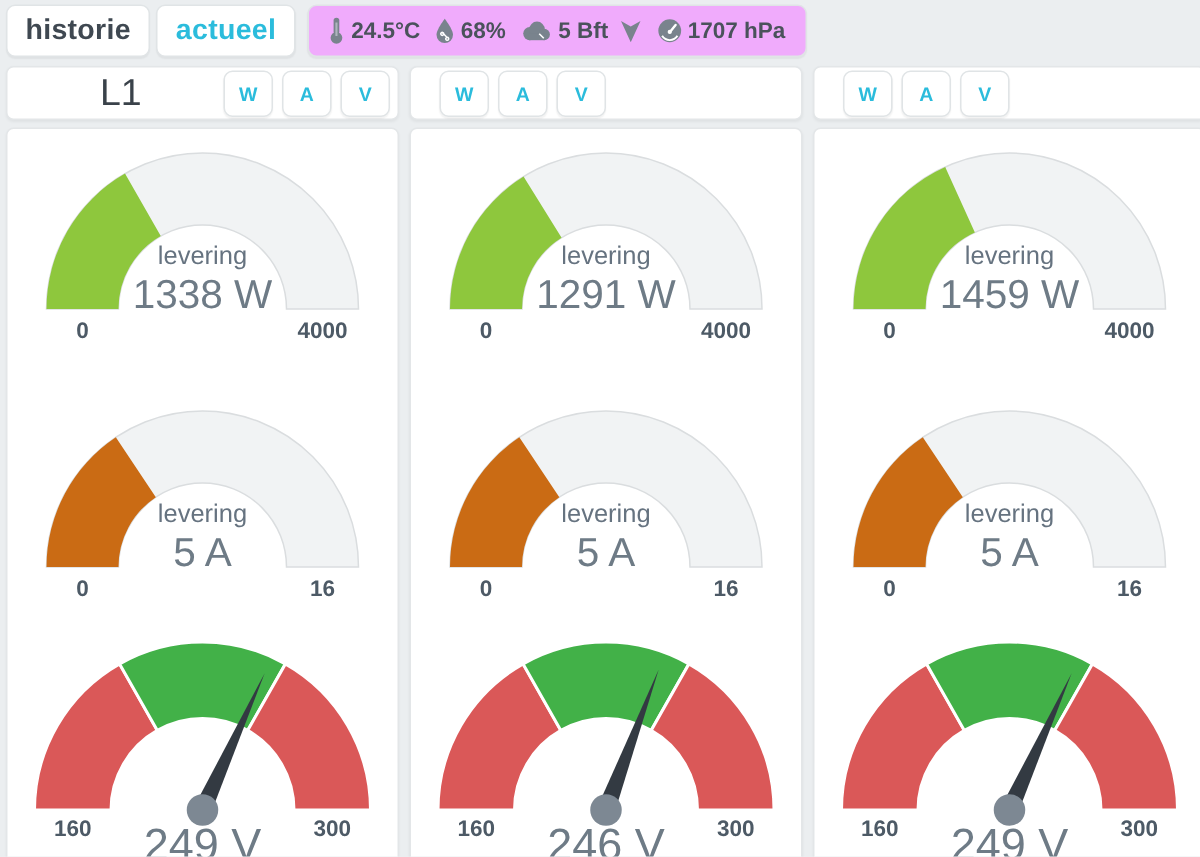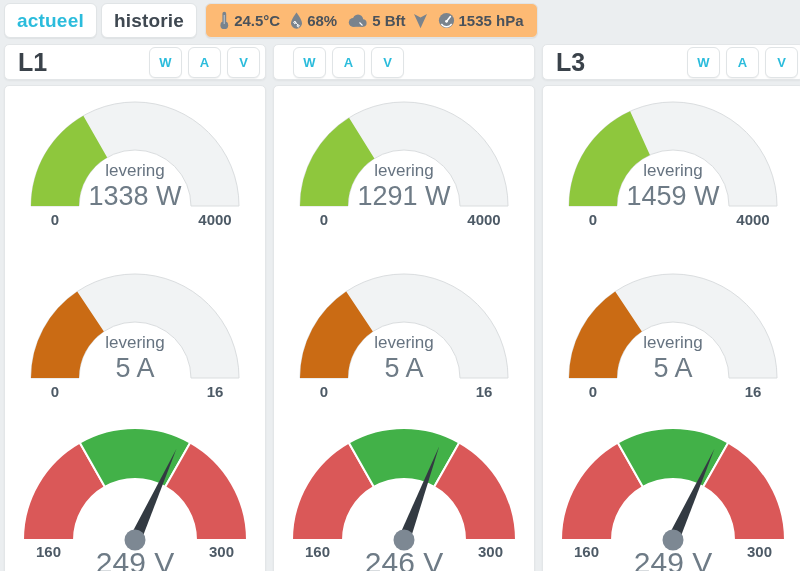--- a/index.html
+++ b/index.html
@@ -14,57 +14,57 @@
   .tab{
     height:33px;min-width:66px;padding:0 12px;background:#fff;
     border:1px solid #e0e4e6;border-radius:6px;
     display:flex;align-items:center;justify-content:center;
     font-weight:bold;font-size:19px;letter-spacing:.2px;
     box-shadow:0 1px 1px rgba(0,0,0,.05);cursor:pointer;
   }
   .tab.active{color:#2bbcdc;}
   .tab.inactive{color:#3f4851;}
   .weatherbox{
-    height:33px;background:#fdba74;border:1px solid #e0e4e6;border-radius:6px;
+    height:33px;background:#f0abfc;border:1px solid #e0e4e6;border-radius:6px;
     margin-left:4px;display:flex;align-items:center;gap:10px;padding:0 13px;
     color:#4a525b;font-weight:bold;font-size:15px;
     box-shadow:0 1px 1px rgba(0,0,0,.05);
   }
   .witem{display:flex;align-items:center;gap:4px;}
   .wicon{display:flex;align-items:center;}
   .wicon svg{display:block;}
   
   .columns{display:flex;gap:7px;padding:6px 0 0 4px;align-items:flex-start;}
   .column{width:262px;flex:none;display:flex;flex-direction:column;gap:5px;}
   .card{
     background:#fff;border:1px solid #e3e6e8;border-radius:5px;
     box-shadow:0 1px 2px rgba(0,0,0,.05);box-sizing:border-box;
   }
   .colheader{height:36px;display:flex;align-items:center;padding:0 5px 0 13px;}
-  .coltitle{font-size:25px;font-weight:bold;color:#3a424a;flex:1;line-height:1;}
+  .coltitle{font-size:25px;font-weight:normal;color:#3a424a;flex:1;line-height:1;text-align:center;}
   .unitbtn{
     width:31px;height:29px;background:#fff;border:1px solid #e0e4e6;border-radius:6px;
     color:#2bbcdc;font-weight:bold;font-size:13px;margin-left:6px;
     display:flex;align-items:center;justify-content:center;cursor:pointer;
     box-shadow:0 1px 1px rgba(0,0,0,.05);
   }
   .colbody{display:flex;flex-direction:column;align-items:center;padding:2px 0 0 0;min-height:500px;}
   svg.gauge{display:block;overflow:visible;}
   .g-label{fill:#667380;font-size:17px;}
   .g-value{fill:#6e7b86;font-size:27px;}
   .g-value-volt{fill:#6e7b86;font-size:30px;}
   .g-minmax{fill:#4d5a66;font-size:15px;font-weight:bold;}
   text{font-family:"Liberation Sans",sans-serif;}
 </style>
 </head>
 <body>
 
 <div class="topbar">
+  <div class="tab inactive">historie</div>
   <div class="tab active">actueel</div>
-  <div class="tab inactive">historie</div>
 
   <div class="weatherbox">
     <div class="witem">
       <span class="wicon">
         <svg width="11" height="19" viewBox="0 0 11 19">
           <rect x="3.4" y="0.8" width="3.8" height="11" rx="1.9" fill="#79838d"></rect>
           <circle cx="5.3" cy="14.2" r="3.9" fill="#79838d"></circle>
           <rect x="4.6" y="4" width="1.4" height="9" fill="#aeb6bd"></rect>
         </svg>
       </span>
@@ -100,21 +100,21 @@
     </div>
     <div class="witem">
       <span class="wicon">
         <svg width="17" height="17" viewBox="0 0 17 17">
           <circle cx="8.5" cy="8.5" r="7.6" fill="#79838d"></circle>
           <path d="M8.5 9.5 L12.4 4.6" stroke="#ffffff" stroke-width="1.6" stroke-linecap="round"></path>
           <circle cx="8.5" cy="9.3" r="1.4" fill="#ffffff"></circle>
           <path d="M3.4 11.9 a6 6 0 0 0 10.2 0" fill="none" stroke="#ffffff" stroke-width="1.3"></path>
         </svg>
       </span>
-      <span>1535 hPa</span>
+      <span>1707 hPa</span>
     </div>
   </div>
 </div>
 
 <main class="columns" id="columns">
     <section class="column">
       <div class="card colheader">
         <span class="coltitle">L1</span>
         <div class="unitbtn">W</div>
         <div class="unitbtn">A</div>
@@ -179,21 +179,20 @@
           <path d="M166.14 24.38 L125.38 115.89 L136.62 120.11 Z" fill="#333a42"></path>
           <circle cx="131" cy="118" r="10.5" fill="#7d8893"></circle>
           <text x="44.5" y="135" text-anchor="middle" class="g-minmax">160</text>
           <text x="217.5" y="135" text-anchor="middle" class="g-minmax">300</text>
           <text x="131" y="151" text-anchor="middle" class="g-value-volt">246 V</text>
         </svg>
       </div>
     </section>
     <section class="column">
       <div class="card colheader">
-        <span class="coltitle">L3</span>
         <div class="unitbtn">W</div>
         <div class="unitbtn">A</div>
         <div class="unitbtn">V</div>
       </div>
       <div class="card colbody">
         <svg width="262" height="150" viewBox="0 0 262 150" class="gauge">
           <path d="M27.00 118.00 A104.00 104.00 0 1 1 235.00 118.00 L187.00 118.00 A56.00 56.00 0 1 0 75.00 118.00 Z" fill="#f1f3f4" stroke="#dadddf" stroke-width="1"></path>
           <path d="M27.00 118.00 A104.00 104.00 0 0 1 88.13 23.25 L107.92 66.98 A56.00 56.00 0 0 0 75.00 118.00 Z" fill="#8ec73d"></path>
           <text x="131" y="88" text-anchor="middle" class="g-label">levering</text>
           <text x="131" y="117" text-anchor="middle" class="g-value">1459 W</text>

